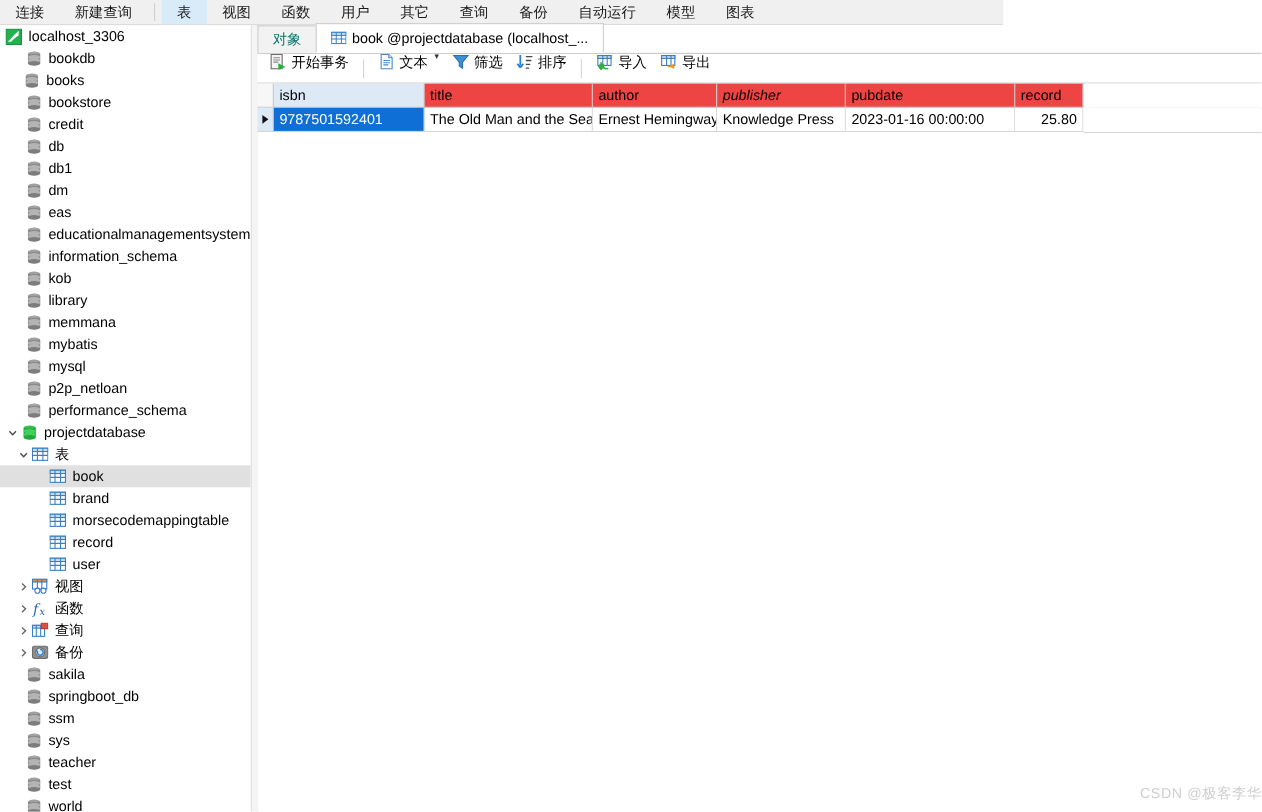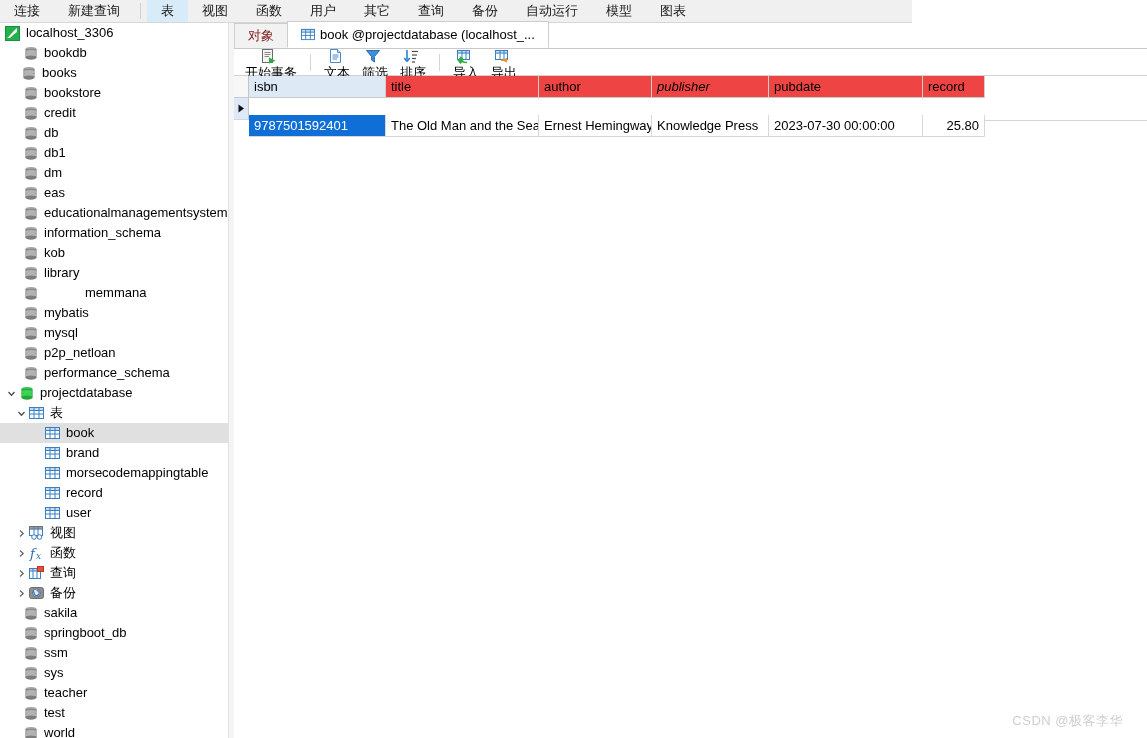--- a/index.html
+++ b/index.html
@@ -91,21 +91,21 @@
   }
   .tab {
     height: 24px;
     display: flex; align-items: center;
     padding: 0 13px;
     font-size: 13px;
     background: #f2f2f2;
     border: 1px solid #cdcdcd;
     border-bottom: none;
     margin-right: -1px;
-    color: #7f1d1d;
+    color: #0f766e;
     cursor: default;
     white-space: nowrap;
   }
   .tab.active {
     background: #ffffff;
     color: #000000;
     height: 25px;
     border-bottom: 1px solid #ffffff;
     position: relative; z-index: 2;
   }
@@ -113,24 +113,24 @@
 
   
   .toolbar {
     height: 26px;
     background: #ffffff;
     border-bottom: 1px solid #d2d2d2;
     display: flex; align-items: center;
     padding-left: 5px;
   }
   .tbtn {
-    display: flex; align-items: center;
+    display: flex; 
     height: 28px; padding: 0 6px;
     font-size: 13px; color: #000;
-    cursor: default; white-space: nowrap; flex-direction: column;
+    cursor: default; white-space: nowrap;
   }
   .tbtn .tbi { display: inline-flex; margin-right: 4px; }
   .tb-sep { width: 1px; height: 17px; background: #d4d4d4; margin: 0 7px; }
   .caret { margin-left: 6px; font-size: 8px; color: #333; line-height: 1; }
 
   
   .grid { position: relative; }
   .grid-head { display: flex; height: 22px; }
   .gh {
     box-sizing: border-box;
@@ -156,37 +156,36 @@
   .gc {
     box-sizing: border-box;
     height: 22px; line-height: 21px;
     border-right: 1px solid #d8d8d8;
     border-bottom: 1px solid #d6d6d6;
     padding: 0 5px;
     font-size: 13px; color: #000;
     overflow: hidden; white-space: nowrap;
     background: #fff;
     cursor: default;
-    margin-top: 17px;
   }
   .gc.selected { background: #0f6fd6; color: #ffffff; }
   .gc.num { text-align: right; }
   .grid-tail {
     flex: 1 1 auto; height: 22px;
     border-bottom: 1px solid #d6d6d6;
     background: #ffffff;
   }
   .head-tail {
     flex: 1 1 auto; height: 22px;
     background: #ffffff;
     border-bottom: 1px solid #c9c9c9;
   }
 
   .watermark {
-    position: absolute; right: 24px; bottom: 8px;
+    position: absolute; right: 0; bottom: 8px;
     font-size: 13px; color: #cfcfcf;
     letter-spacing: .5px;
     white-space: nowrap;
   }
 </style>
 </head>
 <body>
 
 <div id="app">
 
@@ -380,21 +379,21 @@
             <svg width="14" height="15" viewBox="0 0 14 15">
               <ellipse cx="7" cy="3" rx="5.6" ry="2.1" fill="#a2a2a2"></ellipse>
               <rect x="1.4" y="3" width="11.2" height="8.6" fill="#8c8c8c"></rect>
               <ellipse cx="7" cy="6" rx="5.6" ry="2" fill="#b4b4b4"></ellipse>
               <ellipse cx="7" cy="9" rx="5.6" ry="2" fill="#b4b4b4"></ellipse>
               <ellipse cx="7" cy="11.6" rx="5.6" ry="2.1" fill="#7d7d7d"></ellipse>
             </svg>
           </span>
           <span class="tree-label">library</span>
         </div>
-        <div class="tree-row" style="padding-left: 22px; gap: 41px;">
+        <div class="tree-row" style="padding-left: 22px;">
           <span class="ico">
             <svg width="14" height="15" viewBox="0 0 14 15">
               <ellipse cx="7" cy="3" rx="5.6" ry="2.1" fill="#a2a2a2"></ellipse>
               <rect x="1.4" y="3" width="11.2" height="8.6" fill="#8c8c8c"></rect>
               <ellipse cx="7" cy="6" rx="5.6" ry="2" fill="#b4b4b4"></ellipse>
               <ellipse cx="7" cy="9" rx="5.6" ry="2" fill="#b4b4b4"></ellipse>
               <ellipse cx="7" cy="11.6" rx="5.6" ry="2.1" fill="#7d7d7d"></ellipse>
             </svg>
           </span>
           <span class="tree-label">memmana</span>
@@ -824,21 +823,21 @@
           <div class="grid-row">
             <div class="marker">
               <svg width="7" height="9" viewBox="0 0 7 9">
                 <path d="M0.5 0.5 L6 4.5 L0.5 8.5 Z" fill="#111"></path>
               </svg>
             </div>
             <div class="gc selected" style="width: 137px; flex: 0 0 137px;">9787501592401</div>
             <div class="gc" style="width: 153px; flex: 0 0 153px;">The Old Man and the Sea</div>
             <div class="gc" style="width: 113px; flex: 0 0 113px;">Ernest Hemingway</div>
             <div class="gc" style="width: 117px; flex: 0 0 117px;">Knowledge Press</div>
-            <div class="gc" style="width: 154px; flex: 0 0 154px;">2023-07-30 00:00:00</div>
+            <div class="gc" style="width: 154px; flex: 0 0 154px;">2023-01-16 00:00:00</div>
             <div class="gc num" style="width: 62px; flex: 0 0 62px;">25.80</div>
             <div class="grid-tail"></div>
           </div>
         </div>
     </div>
   </div>
 
   <div class="watermark">CSDN @极客李华</div>
 </div>
 

